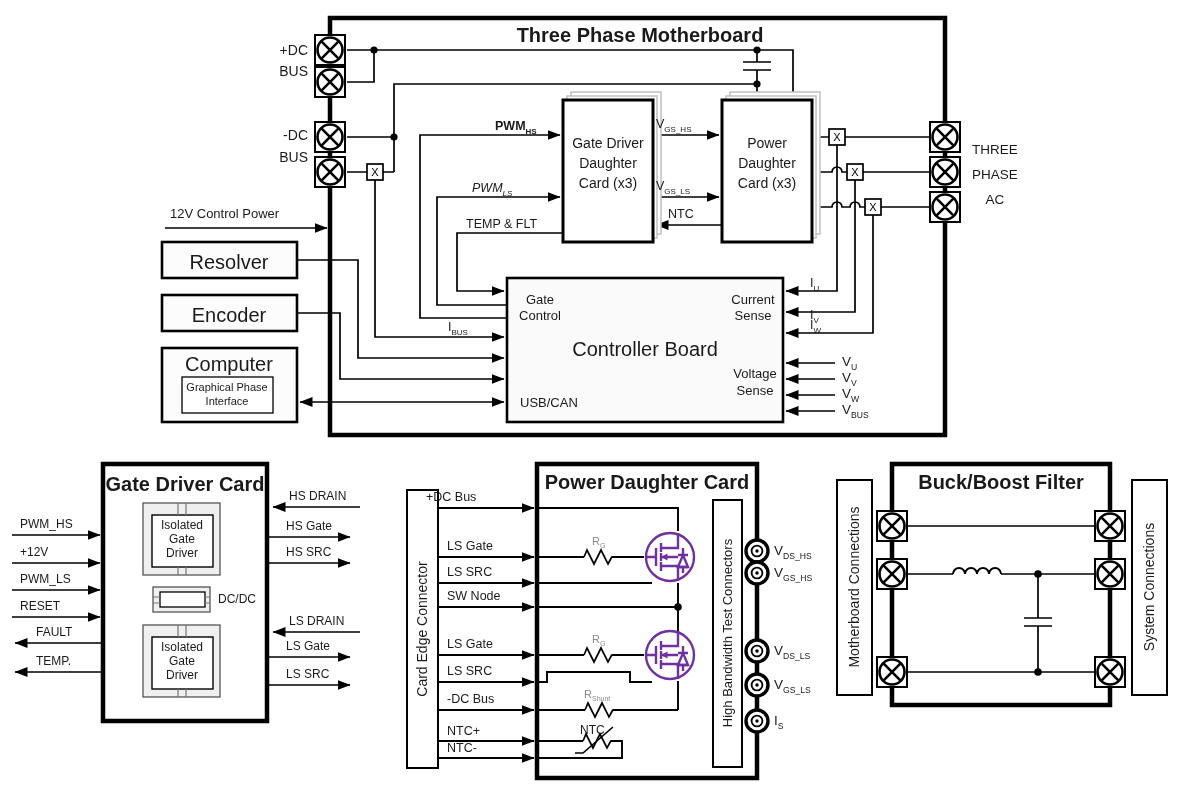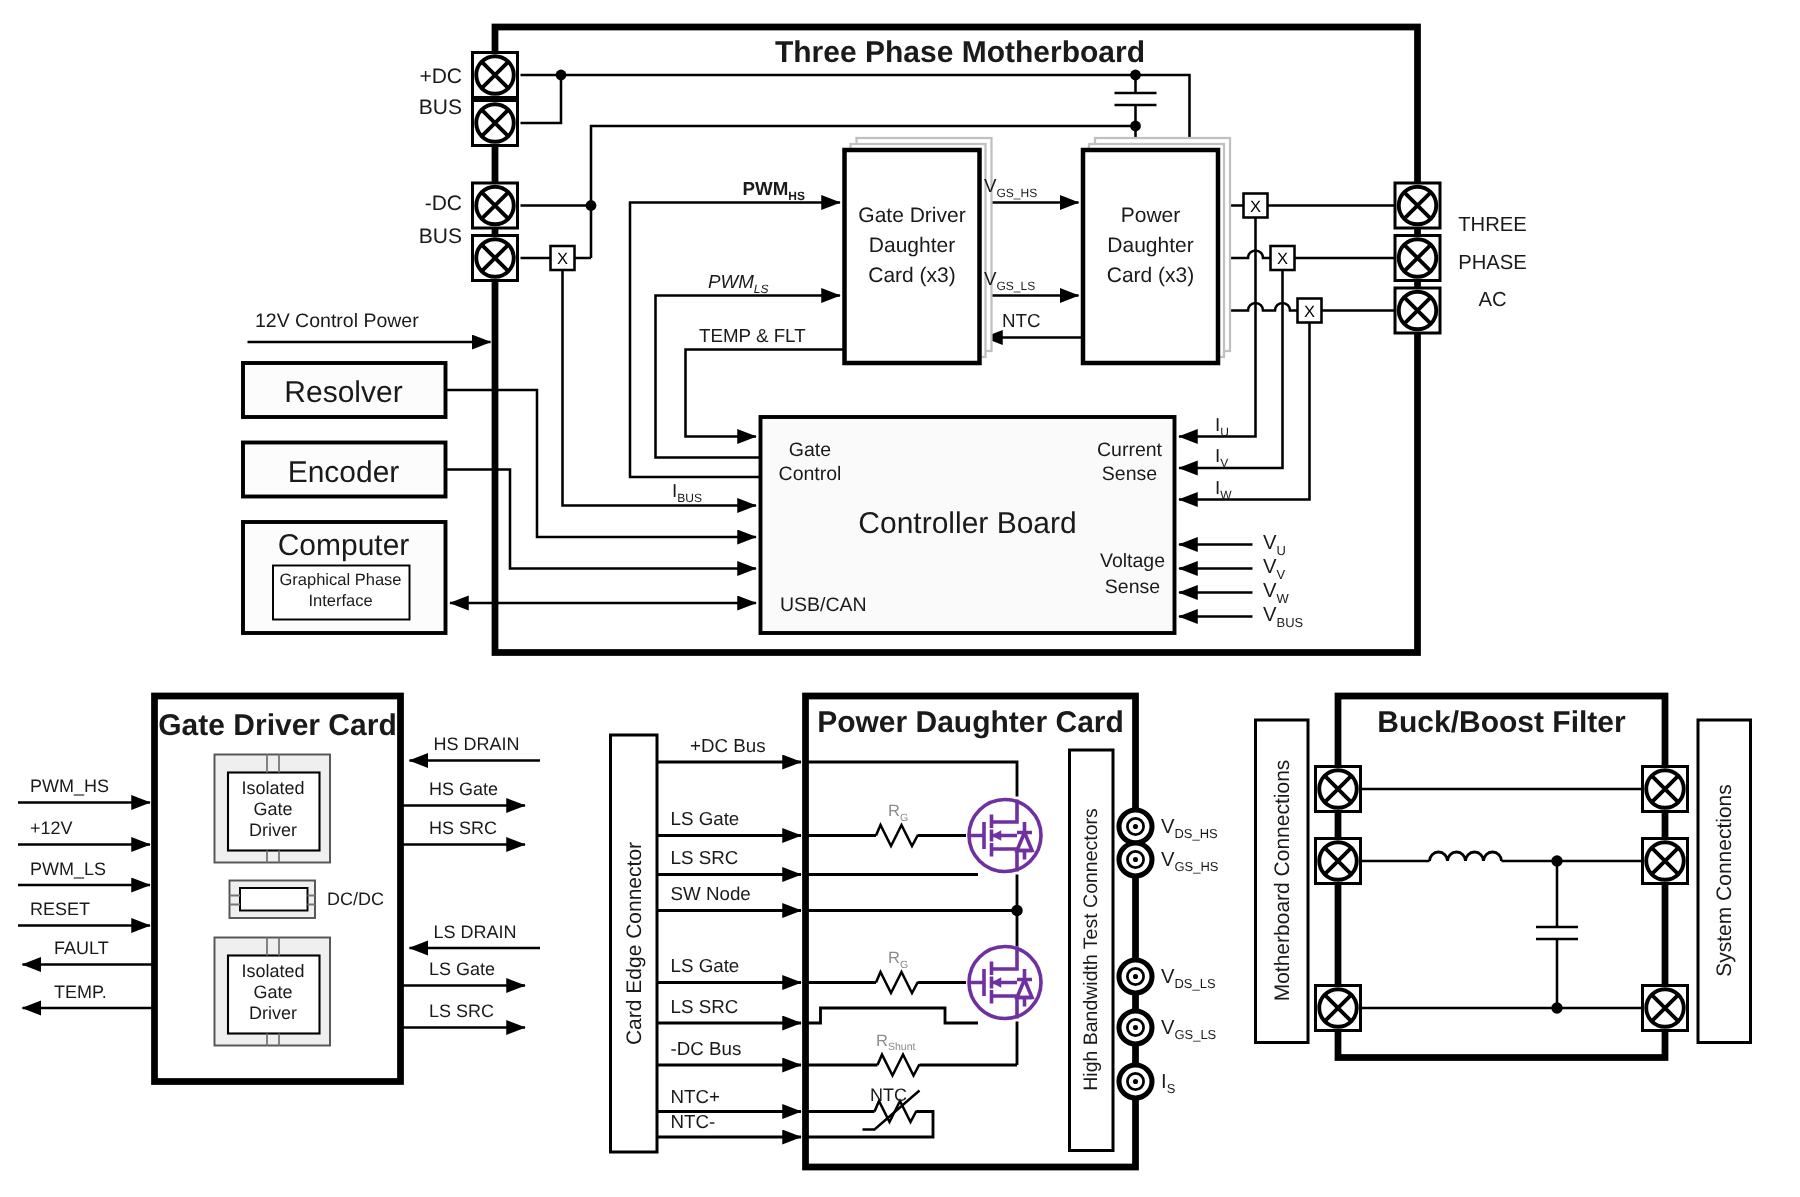--- a/index.html
+++ b/index.html
@@ -280,21 +280,21 @@
 <div class="lbl s125" style="left:448px;top:320px;"><span>I</span><sub>BUS</sub></div>
 <div class="lbl c" style="left:540px;top:293px;">Gate</div>
 <div class="lbl c" style="left:540px;top:309px;">Control</div>
 <div class="lbl c s15" style="left:645px;top:338px;">Controller Board</div>
 <div class="lbl c" style="left:753px;top:293px;">Current</div>
 <div class="lbl c" style="left:753px;top:309px;">Sense</div>
 <div class="lbl c" style="left:755px;top:367px;text-align:center;">Voltage</div>
 <div class="lbl c" style="left:755px;top:384px;">Sense</div>
 <div class="lbl" style="left:520px;top:396px;">USB/CAN</div>
 <div class="lbl s125" style="left:810px;top:276px;"><span>I</span><sub>U</sub></div>
-<div class="lbl s125" style="left:810px;top:297px;"><span>I</span><sub>V</sub></div>
+<div class="lbl s125" style="left:810px;top:308px;"><span>I</span><sub>V</sub></div>
 <div class="lbl s125" style="left:810px;top:318px;"><span>I</span><sub>W</sub></div>
 <div class="lbl s135" style="left:842px;top:354px;"><span>V</span><sub>U</sub></div>
 <div class="lbl s135" style="left:842px;top:370px;"><span>V</span><sub>V</sub></div>
 <div class="lbl s135" style="left:842px;top:386px;"><span>V</span><sub>W</sub></div>
 <div class="lbl s135" style="left:842px;top:402px;"><span>V</span><sub>BUS</sub></div>
 <div class="lbl c s135" style="left:995px;top:142px;">THREE</div>
 <div class="lbl c s135" style="left:995px;top:167px;">PHASE</div>
 <div class="lbl c s135" style="left:995px;top:192px;">AC</div>
 
 <div class="lbl c b s15" style="left:185px;top:473px;">Gate Driver Card</div>
@@ -313,21 +313,21 @@
 <div class="lbl c s12" style="left:182px;top:669px;">Driver</div>
 <div class="lbl s12" style="left:289px;top:490px;">HS DRAIN</div>
 <div class="lbl s12" style="left:286px;top:520px;">HS Gate</div>
 <div class="lbl s12" style="left:286px;top:546px;">HS SRC</div>
 <div class="lbl s12" style="left:289px;top:615px;">LS DRAIN</div>
 <div class="lbl s12" style="left:286px;top:640px;">LS Gate</div>
 <div class="lbl s12" style="left:286px;top:668px;">LS SRC</div>
 
 <div class="lbl c b s15" style="left:647px;top:471px;">Power Daughter Card</div>
 <div class="vlabel" style="left:422px;top:629px;">Card Edge Connector</div>
-<div class="lbl s125" style="left:460px;top:490px;">+DC Bus</div>
+<div class="lbl s125" style="left:426px;top:490px;">+DC Bus</div>
 <div class="lbl s125" style="left:447px;top:539px;">LS Gate</div>
 <div class="lbl s125" style="left:447px;top:565px;">LS SRC</div>
 <div class="lbl s125" style="left:447px;top:589px;">SW Node</div>
 <div class="lbl s125" style="left:447px;top:637px;">LS Gate</div>
 <div class="lbl s125" style="left:447px;top:664px;">LS SRC</div>
 <div class="lbl s125" style="left:447px;top:692px;">-DC Bus</div>
 <div class="lbl s125" style="left:447px;top:724px;">NTC+</div>
 <div class="lbl s125" style="left:447px;top:741px;">NTC-</div>
 <div class="lbl s11 gray" style="left:592px;top:535px;"><span>R</span><sub>G</sub></div>
 <div class="lbl s11 gray" style="left:592px;top:633px;"><span>R</span><sub>G</sub></div>

